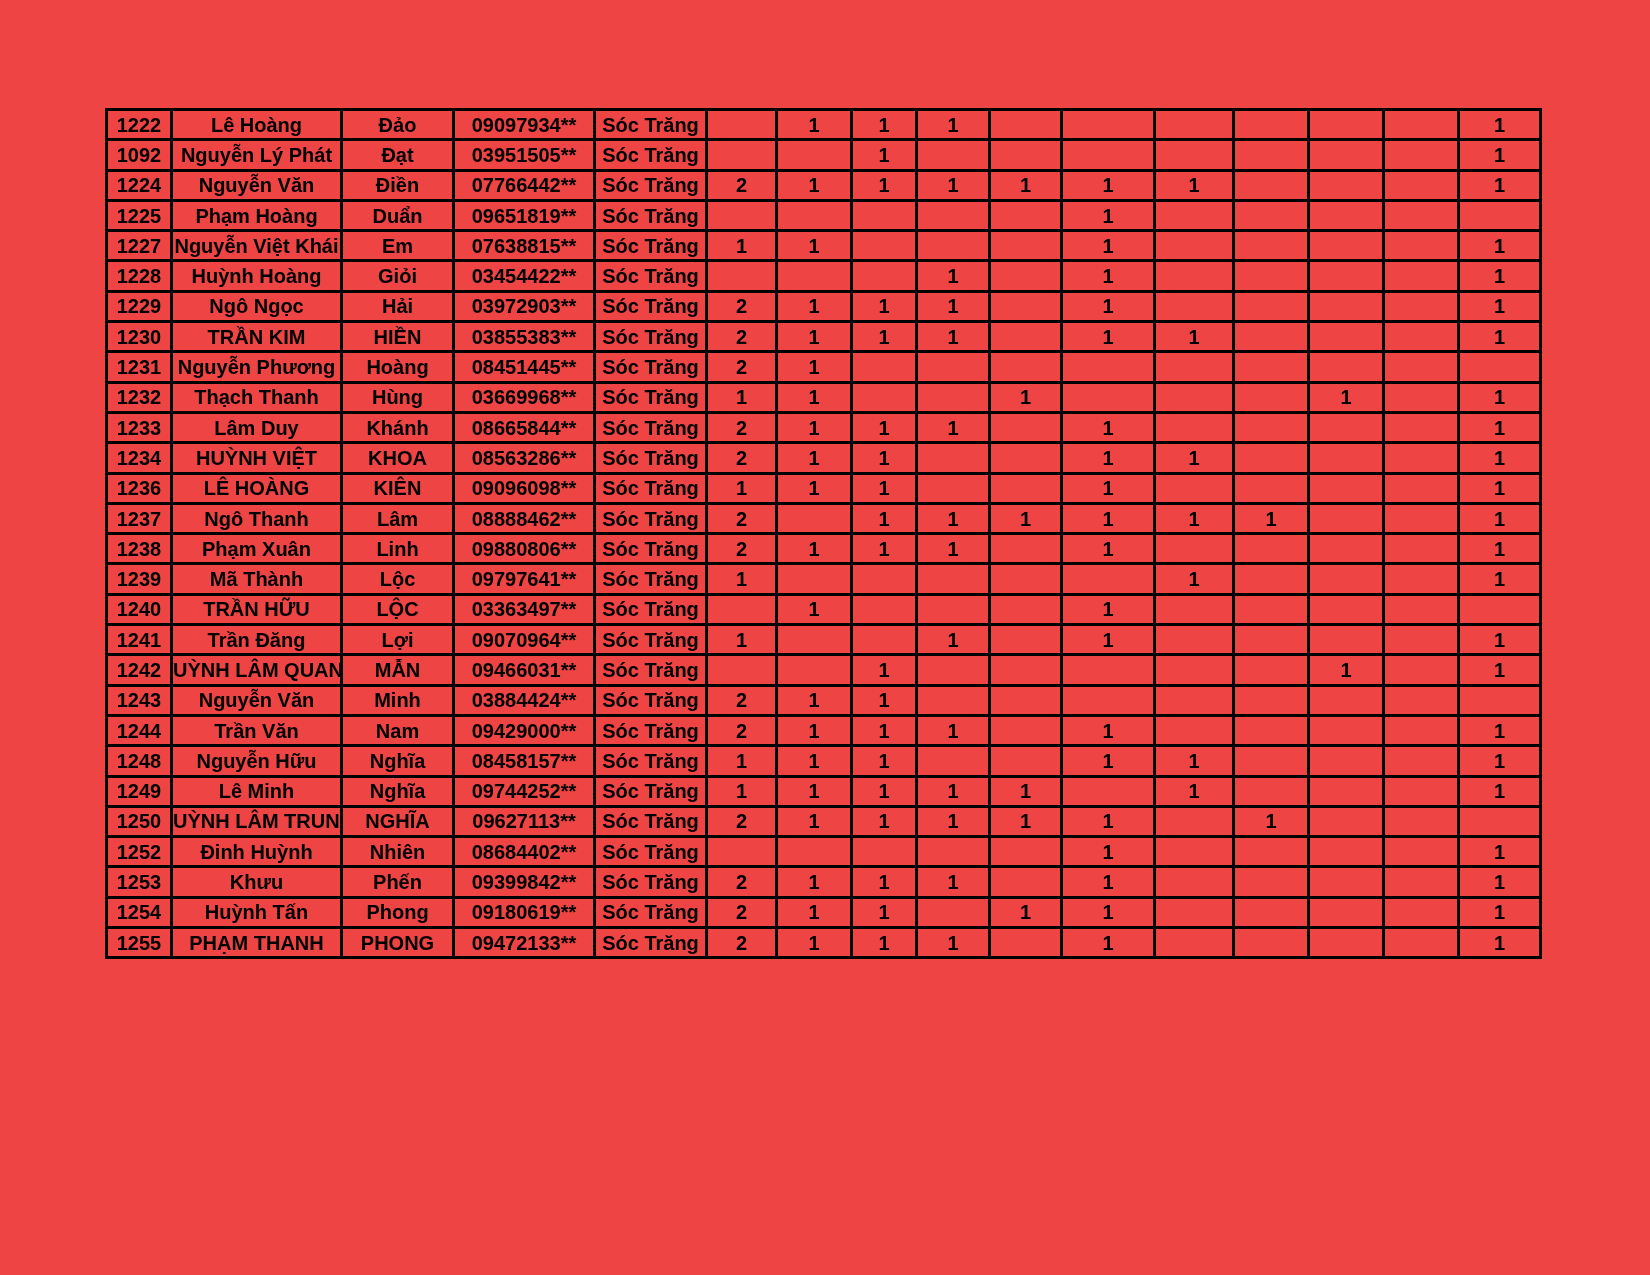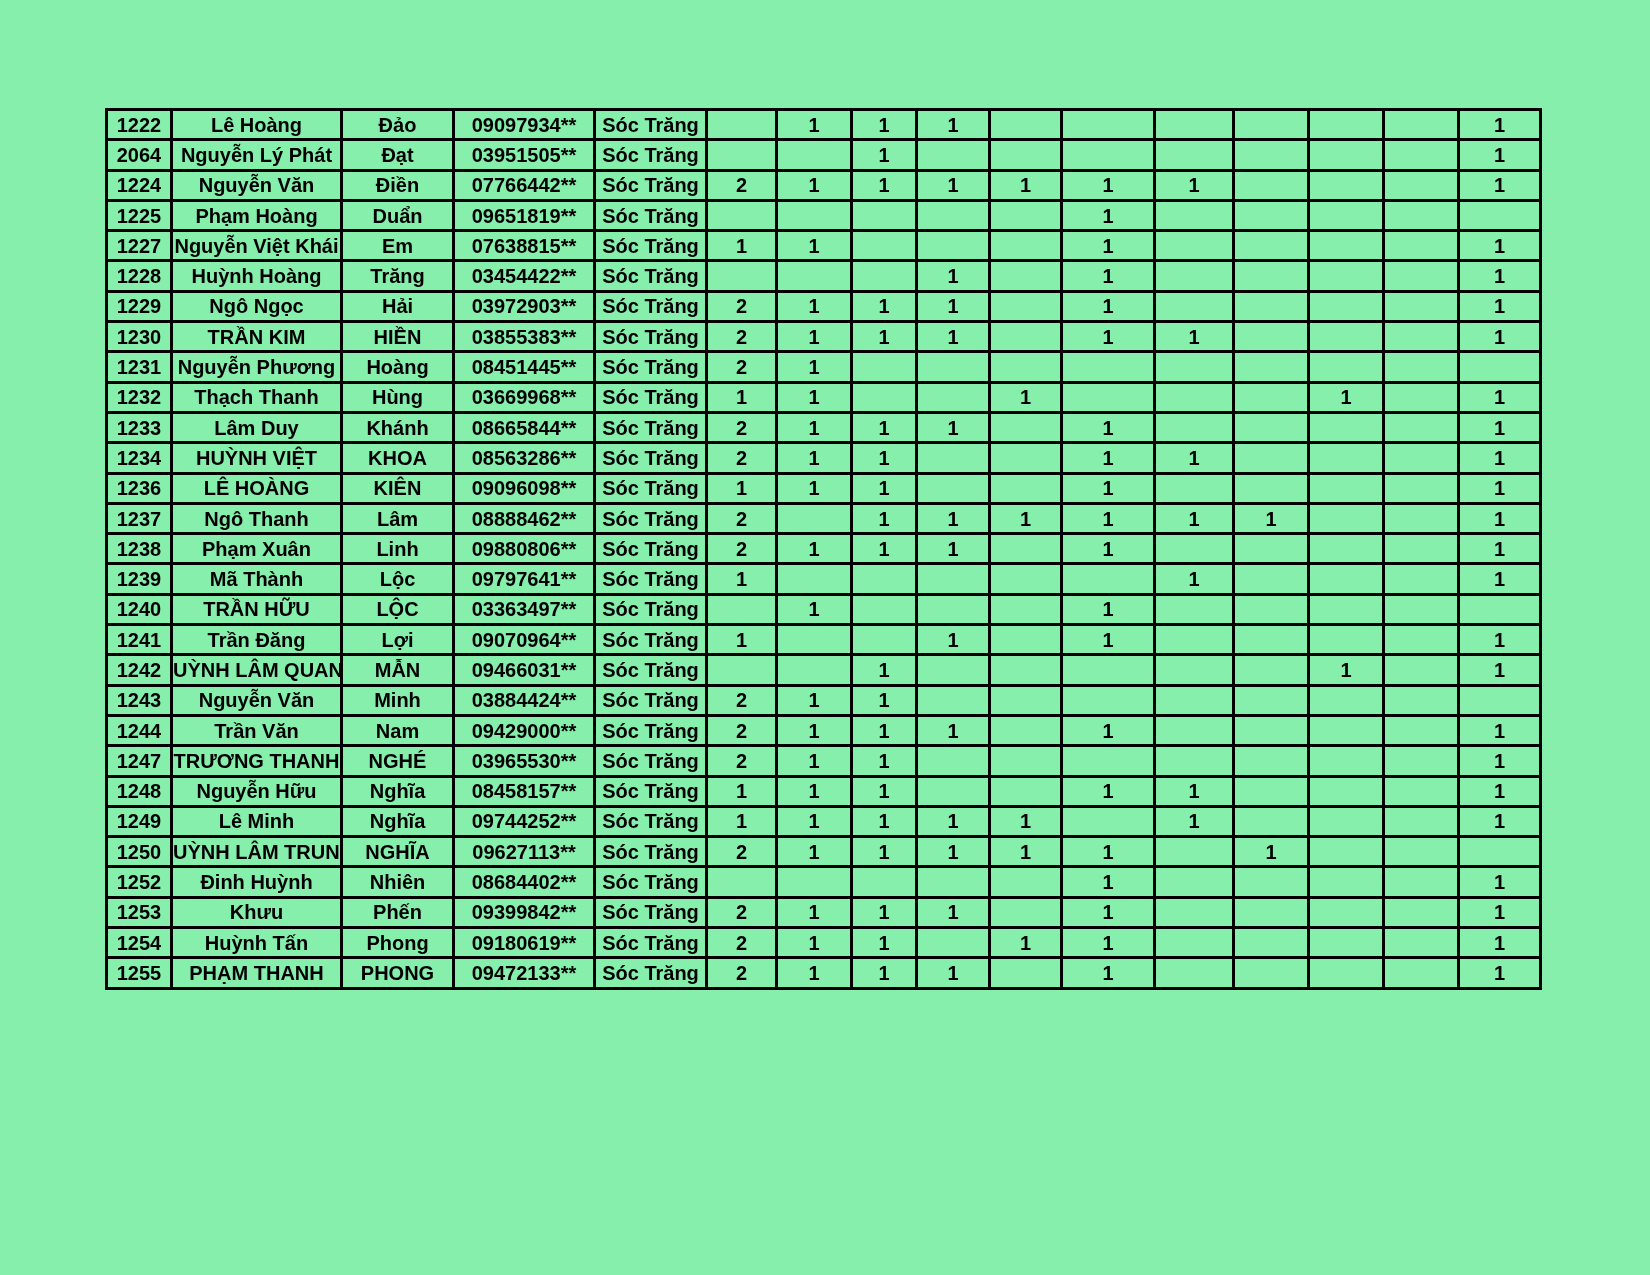--- a/index.html
+++ b/index.html
@@ -1,20 +1,20 @@
 <!DOCTYPE html>
 <html><head>
 <meta charset="utf-8">
 <style>
   html, body { margin: 0; padding: 0; background: #ffffff; }
   .page {
     position: relative;
     width: 1650px;
     height: 1275px;
-    background: #86efac;
+    background: #ef4444;
     font-family: "Liberation Sans", sans-serif;
     font-weight: 700;
     color: #000000;
   }
   table.roster {
     position: absolute;
     left: 105px;
     top: 108px;
     border-collapse: collapse;
     table-layout: fixed;
@@ -75,21 +75,21 @@
           <td class="c-num">1</td>
           <td class="c-num"></td>
           <td class="c-num"></td>
           <td class="c-num"></td>
           <td class="c-num"></td>
           <td class="c-num"></td>
           <td class="c-num"></td>
           <td class="c-num c-last11">1</td>
         </tr>
         <tr>
-          <td class="c-id">2064</td>
+          <td class="c-id">1092</td>
           <td class="c-last">Nguyễn Lý Phát</td>
           <td class="c-first">Đạt</td>
           <td class="c-phone">03951505**</td>
           <td class="c-prov">Sóc Trăng</td>
           <td class="c-num"></td>
           <td class="c-num"></td>
           <td class="c-num">1</td>
           <td class="c-num"></td>
           <td class="c-num"></td>
           <td class="c-num"></td>
@@ -149,21 +149,21 @@
           <td class="c-num">1</td>
           <td class="c-num"></td>
           <td class="c-num"></td>
           <td class="c-num"></td>
           <td class="c-num"></td>
           <td class="c-num c-last11">1</td>
         </tr>
         <tr>
           <td class="c-id">1228</td>
           <td class="c-last">Huỳnh Hoàng</td>
-          <td class="c-first">Trăng</td>
+          <td class="c-first">Giỏi</td>
           <td class="c-phone">03454422**</td>
           <td class="c-prov">Sóc Trăng</td>
           <td class="c-num"></td>
           <td class="c-num"></td>
           <td class="c-num"></td>
           <td class="c-num">1</td>
           <td class="c-num"></td>
           <td class="c-num">1</td>
           <td class="c-num"></td>
           <td class="c-num"></td>
@@ -428,38 +428,20 @@
           <td class="c-last">Trần Văn</td>
           <td class="c-first">Nam</td>
           <td class="c-phone">09429000**</td>
           <td class="c-prov">Sóc Trăng</td>
           <td class="c-num">2</td>
           <td class="c-num">1</td>
           <td class="c-num">1</td>
           <td class="c-num">1</td>
           <td class="c-num"></td>
           <td class="c-num">1</td>
-          <td class="c-num"></td>
-          <td class="c-num"></td>
-          <td class="c-num"></td>
-          <td class="c-num"></td>
-          <td class="c-num c-last11">1</td>
-        </tr>
-        <tr>
-          <td class="c-id">1247</td>
-          <td class="c-last">TRƯƠNG THANH</td>
-          <td class="c-first">NGHÉ</td>
-          <td class="c-phone">03965530**</td>
-          <td class="c-prov">Sóc Trăng</td>
-          <td class="c-num">2</td>
-          <td class="c-num">1</td>
-          <td class="c-num">1</td>
-          <td class="c-num"></td>
-          <td class="c-num"></td>
-          <td class="c-num"></td>
           <td class="c-num"></td>
           <td class="c-num"></td>
           <td class="c-num"></td>
           <td class="c-num"></td>
           <td class="c-num c-last11">1</td>
         </tr>
         <tr>
           <td class="c-id">1248</td>
           <td class="c-last">Nguyễn Hữu</td>
           <td class="c-first">Nghĩa</td>

